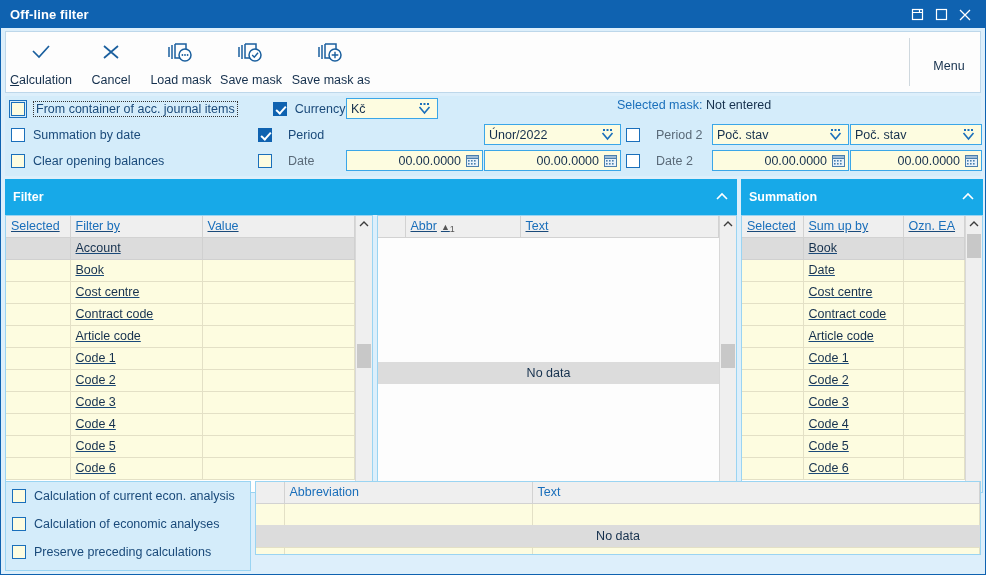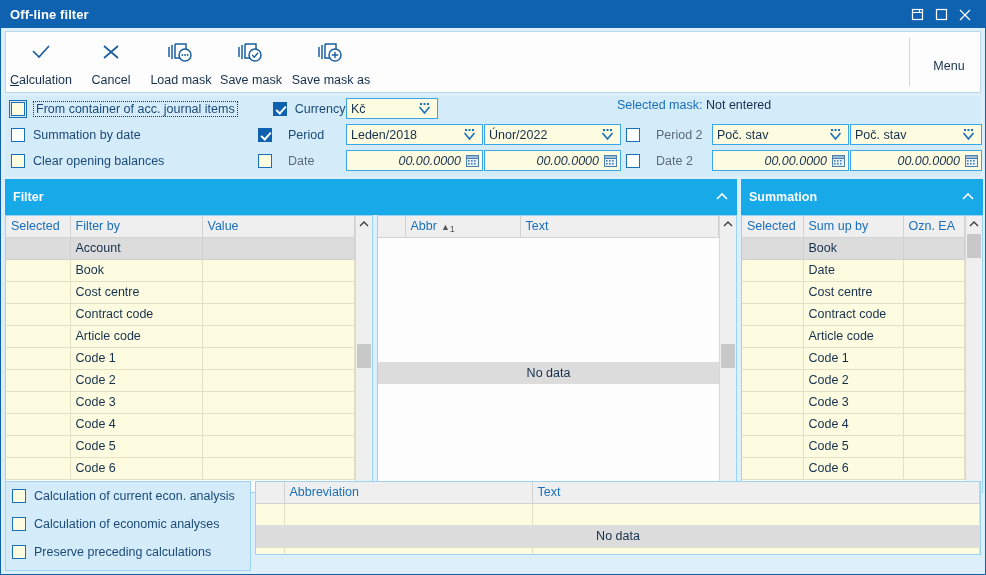--- a/index.html
+++ b/index.html
@@ -145,21 +145,21 @@
     height: 21px;
     background: #fdfce0;
     border: 1px solid #3aa6e8;
     box-sizing: border-box;
     display: flex; align-items: center;
     position: relative;
     font-size: 12.5px;
     color: #15304d;
   }
   .field .val { padding-left: 4px; }
-  .field.num .val { margin-left: auto; padding-right: 2px; font-style: italic; }
+  .field.num .val { margin-left: auto; padding-right: 2px; }
   .combo-arrow {
     position: absolute; right: 5px; top: 2px;
     width: 15px; height: 15px;
   }
   .cal-ico {
     position: absolute; right: 3px; top: 3px;
     width: 13px; height: 13px;
   }
 
   .selmask {
@@ -186,20 +186,21 @@
     width: 18px; height: 18px;
     display:flex; align-items:center; justify-content:center;
   }
 
   .gridbox {
     background: #ffffff;
     border: 1px solid #9ad4f2;
     box-sizing: border-box;
     position: relative;
     overflow: hidden;
+    text-decoration: underline;
   }
   .gridwrap { display: flex; height: 100%; }
   table.grid {
     border-collapse: collapse;
     width: 100%;
     table-layout: fixed;
     font-size: 12.5px;
   }
   table.grid th {
     background: #efefef;
@@ -403,31 +404,20 @@
     </div>
 
     <div class="crow r2">
       <div style="width:6px"></div>
       <span class="chk white"></span>
       <span class="clabel">Summation by date</span>
 
       <span class="chk on" style="position:absolute; left:253px"></span>
       <span class="clabel" style="position:absolute; left:275px">Period</span>
 
-      <div class="field" style="position:absolute; left:341px; top:2px; width:137px;">
-        <span class="val">Leden/2018</span>
-        <span class="combo-arrow">
-          <svg width="15" height="15" viewBox="0 0 15 15">
-              <rect x="3" y="2" width="2" height="2" fill="#1a6fbb"></rect>
-              <rect x="6.5" y="2" width="2" height="2" fill="#1a6fbb"></rect>
-              <rect x="10" y="2" width="2" height="2" fill="#1a6fbb"></rect>
-              <path d="M2.5 6 L7.5 12 L12.5 6" stroke="#1a6fbb" stroke-width="1.6" fill="none"></path>
-            </svg>
-        </span>
-      </div>
 
       <div class="field" style="position:absolute; left:479px; top:2px; width:137px;">
         <span class="val">Únor/2022</span>
         <span class="combo-arrow">
           <svg width="15" height="15" viewBox="0 0 15 15">
               <rect x="3" y="2" width="2" height="2" fill="#1a6fbb"></rect>
               <rect x="6.5" y="2" width="2" height="2" fill="#1a6fbb"></rect>
               <rect x="10" y="2" width="2" height="2" fill="#1a6fbb"></rect>
               <path d="M2.5 6 L7.5 12 L12.5 6" stroke="#1a6fbb" stroke-width="1.6" fill="none"></path>
             </svg>

